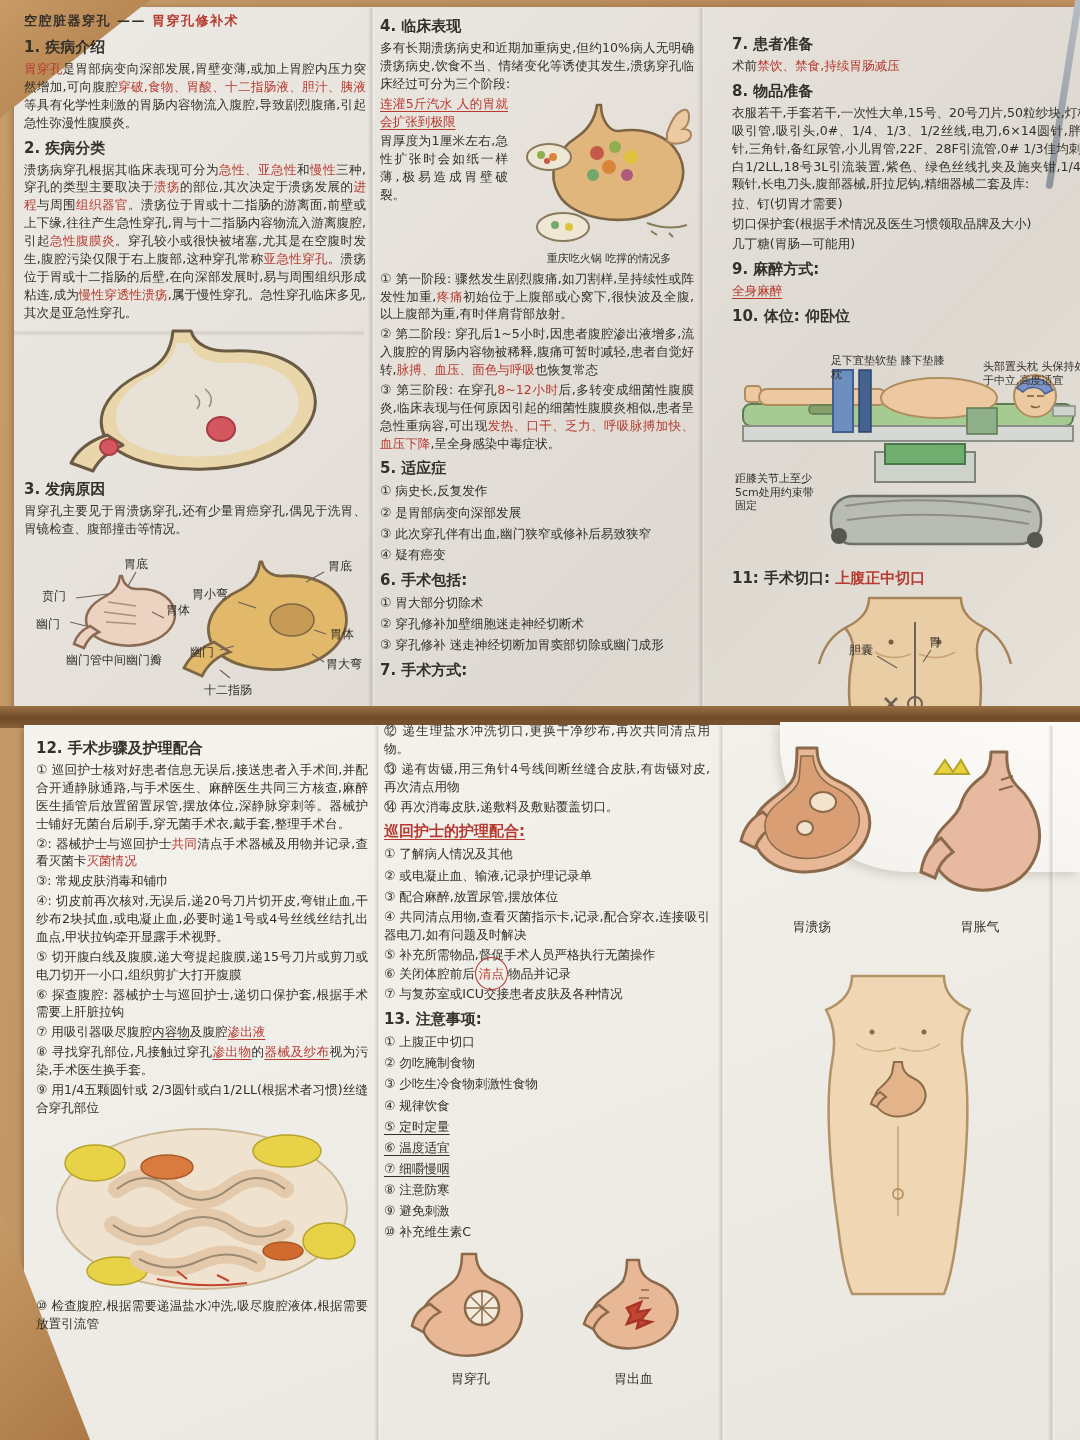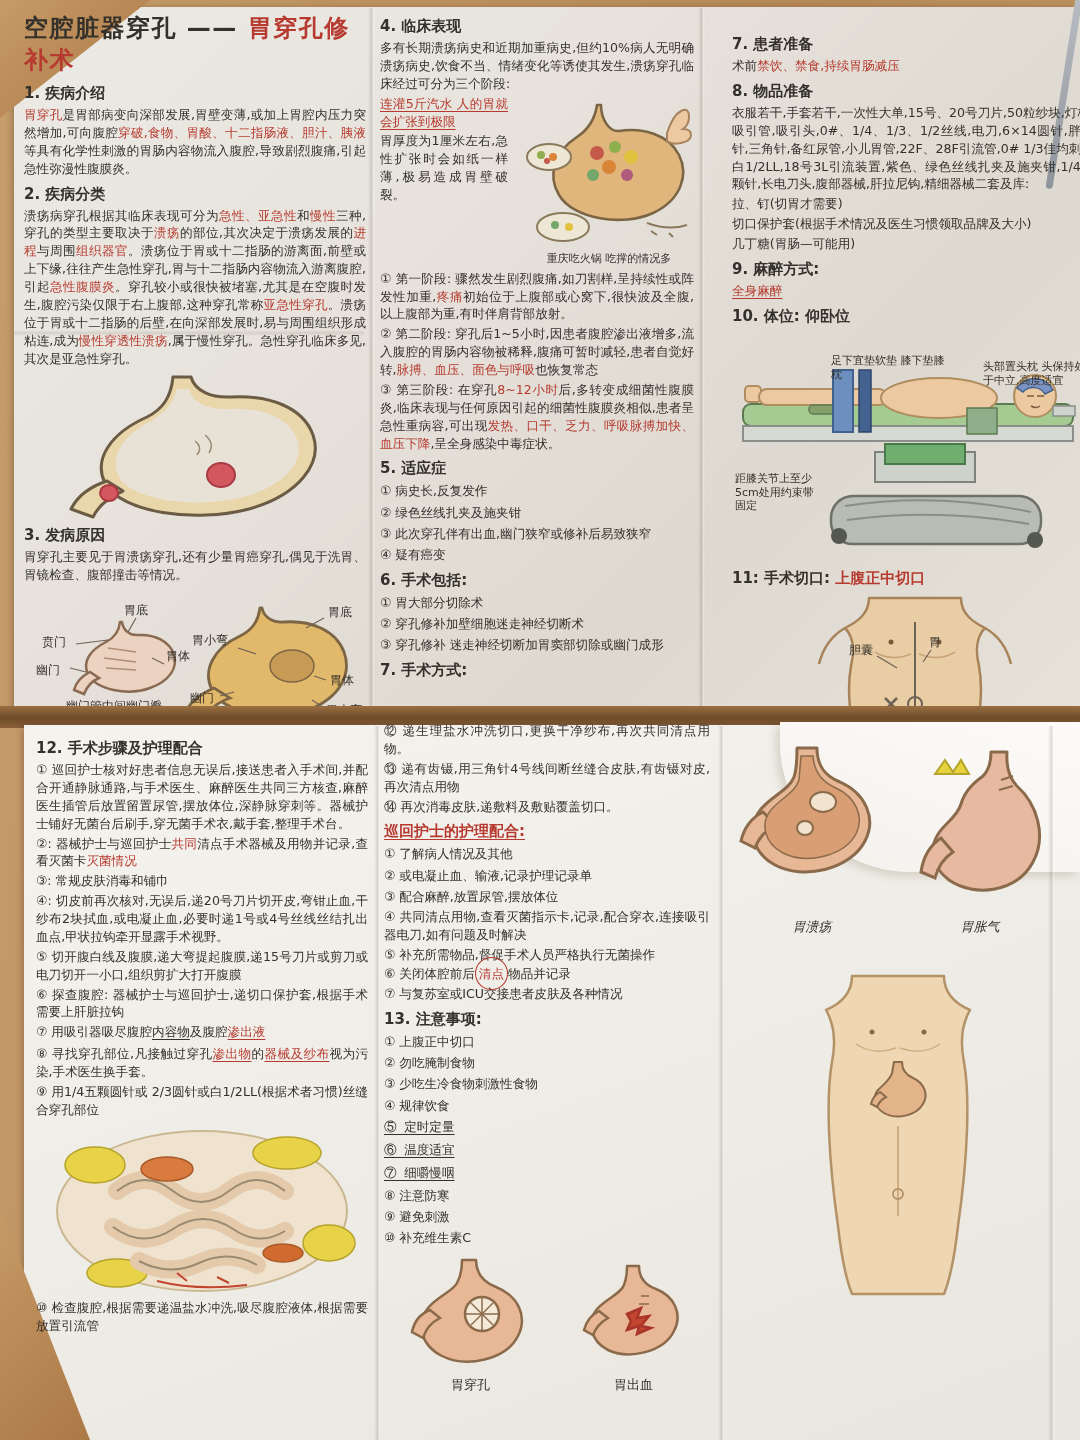--- a/index.html
+++ b/index.html
@@ -22,27 +22,27 @@
     background:linear-gradient(#9a6f42,#6e4b28 55%,#8a6038);}
   .sheet-corner{position:absolute;right:0;top:0;width:300px;height:150px;
     background:linear-gradient(200deg,#fcfbf8,#f3f1ec);border-radius:0 0 0 130px;
     box-shadow:-4px 4px 10px rgba(90,70,40,.18);}
   .pen{position:absolute;right:12px;top:-10px;width:7px;height:200px;background:linear-gradient(#b9bec4,#8e949b);
     transform:rotate(9deg);border-radius:4px;}
   .crease-v{position:absolute;width:7px;background:linear-gradient(90deg,rgba(0,0,0,0) 0%,rgba(70,60,45,.16) 50%,rgba(255,255,255,.25) 80%,rgba(0,0,0,0));}
   .crease-h{position:absolute;height:6px;background:linear-gradient(rgba(0,0,0,0),rgba(70,60,45,.12),rgba(0,0,0,0));}
   .col{position:absolute;overflow:hidden;}
   .ln{margin:0 0 2px 0;}
-  .ln.title{font-size:24px;font-weight:bold;letter-spacing:1.5px;margin-bottom:8px;}
+  .ln.title{font-size:13px;font-weight:bold;letter-spacing:1.5px;margin-bottom:8px;}
   .ln.h{font-size:15px;font-weight:bold;margin-top:7px;margin-bottom:3px;}
   .ln.p{font-size:12.6px;line-height:1.42;text-align:justify;}
   .ln.li{font-size:12.6px;line-height:1.52;}
   .sg{white-space:pre-wrap;}
   .sg.r{color:var(--red);}
-  .sg.u{text-decoration:underline;text-underline-offset:3px;font-family:Liberation Mono, monospace;}
+  .sg.u{text-decoration:underline;text-underline-offset:3px;}
   .sg.ru{color:var(--red);text-decoration:underline;text-decoration-color:var(--red);text-underline-offset:3px;}
   .sg.rc{color:var(--red);border:1.4px solid var(--red);border-radius:50%;padding:8px 3px;}
   .fig{position:relative;margin:4px auto;}
   .fig svg{display:block;}
   .fig-label{position:absolute;font-size:11px;line-height:1.25;color:var(--ink);}
   .fig-caption{font-size:13px;text-align:center;margin-top:2px;}
   .hotpot-row{display:flex;align-items:flex-start;gap:11px;}
   .hotpot-note{width:128px;flex:none;}
   svg text{font-family:"DejaVu Sans",sans-serif;fill:#34302a;}
 </style>
@@ -145,21 +145,21 @@
           </svg>
           <div class="fig-caption" style="font-size:11px;">重庆吃火锅 吃撑的情况多</div>
         </div>
       </div>
       <div>
           <div class="ln p"><span class="sg">① 第一阶段: 骤然发生剧烈腹痛,如刀割样,呈持续性或阵发性加重,</span><span class="sg r">疼痛</span><span class="sg">初始位于上腹部或心窝下,很快波及全腹,以上腹部为重,有时伴肩背部放射。</span></div>
           <div class="ln p"><span class="sg">② 第二阶段: 穿孔后1~5小时,因患者腹腔渗出液增多,流入腹腔的胃肠内容物被稀释,腹痛可暂时减轻,患者自觉好转,</span><span class="sg r">脉搏、血压、面色与呼吸</span><span class="sg">也恢复常态</span></div>
           <div class="ln p"><span class="sg">③ 第三阶段: 在穿孔</span><span class="sg r">8~12小时</span><span class="sg">后,多转变成细菌性腹膜炎,临床表现与任何原因引起的细菌性腹膜炎相似,患者呈急性重病容,可出现</span><span class="sg r">发热、口干、乏力、呼吸脉搏加快、血压下降</span><span class="sg">,呈全身感染中毒症状。</span></div>
           <div class="ln h"><span class="sg">5. 适应症</span></div>
           <div class="ln li"><span class="sg">① 病史长,反复发作</span></div>
-          <div class="ln li"><span class="sg">② 绿色丝线扎夹及施夹钳</span></div>
+          <div class="ln li"><span class="sg">② 是胃部病变向深部发展</span></div>
           <div class="ln li"><span class="sg">③ 此次穿孔伴有出血,幽门狭窄或修补后易致狭窄</span></div>
           <div class="ln li"><span class="sg">④ 疑有癌变</span></div>
           <div class="ln h"><span class="sg">6. 手术包括:</span></div>
           <div class="ln li"><span class="sg">① 胃大部分切除术</span></div>
           <div class="ln li"><span class="sg">② 穿孔修补加壁细胞迷走神经切断术</span></div>
           <div class="ln li"><span class="sg">③ 穿孔修补 迷走神经切断加胃窦部切除或幽门成形</span></div>
           <div class="ln h"><span class="sg">7. 手术方式:</span></div>
         </div>
     </div>
 
@@ -325,21 +325,21 @@
               <path d="M48,52 l14,-6 l-4,10 l12,-2 l-8,10 l10,2 l-14,6 l2,-8 l-12,4 l4,-9 Z"></path>
             </g>
             <path d="M62,34 l8,0 M60,42 l10,0" stroke="#8a6a4a" stroke-width="1.5"></path>
           </svg>
           <div class="fig-caption">胃出血</div>
         </div>
       </div>
     </div>
 
     <div class="col" style="left:728px;top:20px;width:336px;height:694px;">
-      <div style="display:flex;justify-content:space-between;align-items:flex-end;font-style:italic;">
+      <div style="display:flex;justify-content:space-between;align-items:flex-end;">
         <div class="fig" style="width:150px;">
           <svg width="150" height="170" viewBox="0 0 150 170">
             <path d="M60,2 L80,2 C80,20 88,30 103,36 C128,47 140,72 128,95 C113,124 66,134 38,119 C14,106 10,80 24,63 C36,49 52,44 57,31 C60,22 60,12 60,2 Z" fill="#e8b795" stroke="#8a6a4a" stroke-width="3" stroke-linejoin="round"></path>
             <path d="M26,66 C14,72 7,82 4,95 L18,102 C22,91 29,84 39,79 Z" fill="#e8b795" stroke="#8a6a4a" stroke-width="3"></path>
             <path d="M64,10 L76,10 C77,26 85,36 99,42 C118,51 128,70 119,88 C107,110 70,119 46,107 C27,97 23,77 34,64 C44,52 58,47 62,34 Z" fill="#d99e74" stroke="#8a6a4a" stroke-width="1.5"></path>
             <ellipse cx="86" cy="56" rx="13" ry="10" fill="#f2e3cf" stroke="#8a6a4a" stroke-width="2"></ellipse>
             <ellipse cx="68" cy="82" rx="8" ry="7" fill="#f2e3cf" stroke="#8a6a4a" stroke-width="2"></ellipse>
           </svg>
           <div class="fig-caption">胃溃疡</div>
         </div>

